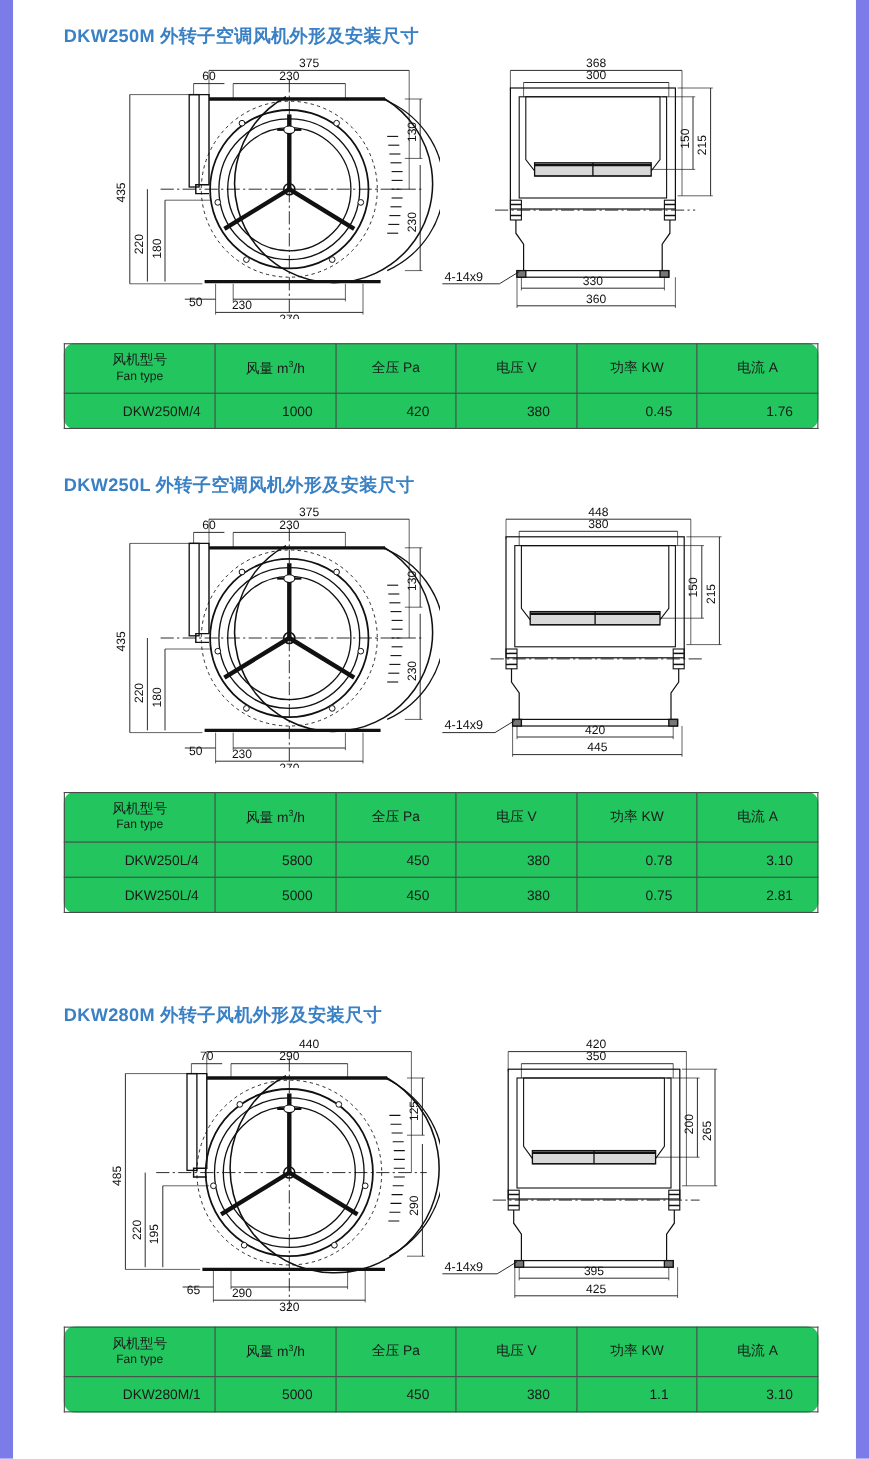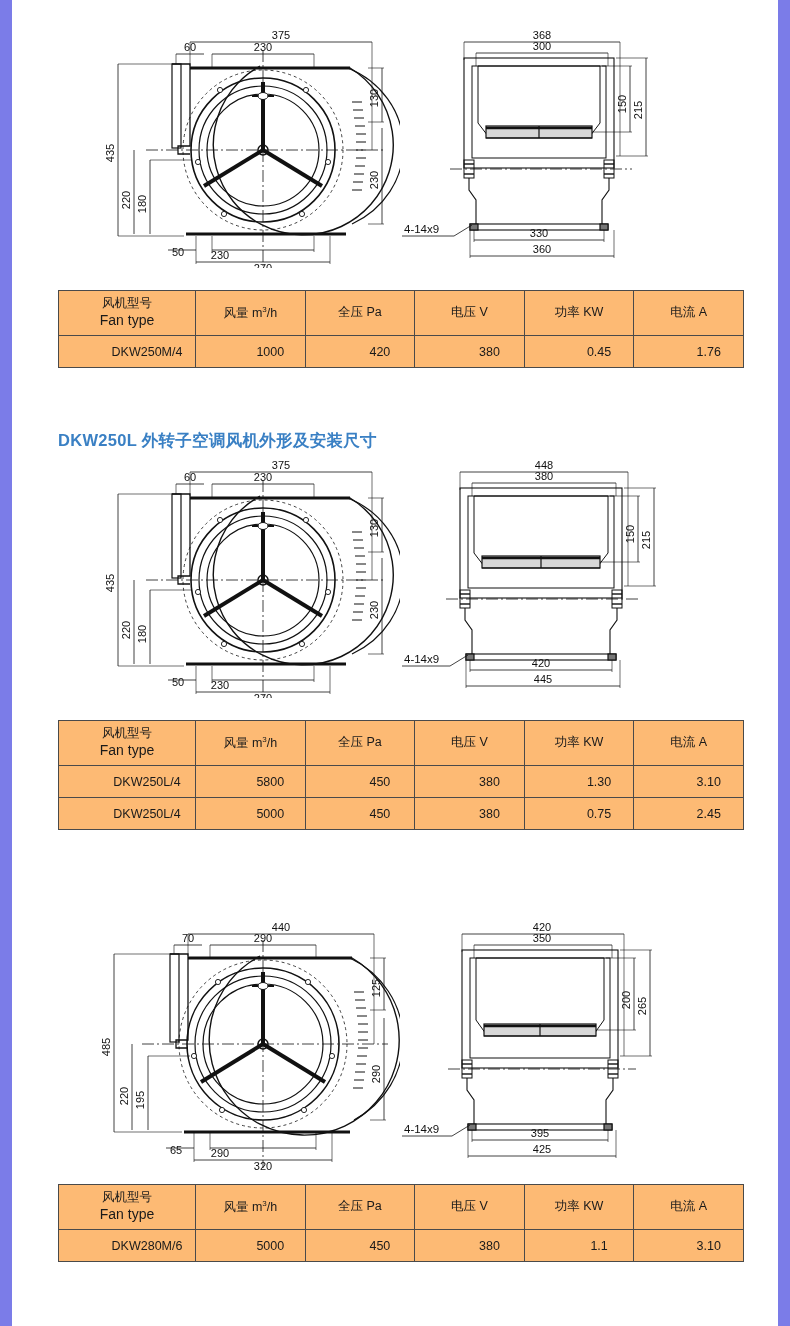--- a/index.html
+++ b/index.html
@@ -28,50 +28,52 @@
 
   .drawings { position:relative; height:250px; }
 
   svg.dwg { position:absolute; display:block; }
 
   
   .spec-wrap { padding-left:46px; padding-right:34px; }
   table.spec {
     border-collapse:collapse;
     width:100%;
-    background:#fdba74;
+    background:#22c55e;
+    border-radius:10px;
   }
   table.spec th, table.spec td {
     border:1px solid #4a4a4a;
     text-align:center;
     font-size:12.5px;
     color:#1a1a1a;
     font-weight:normal;
     padding:0;
   }
   table.spec th { height:45px; line-height:1.25; }
   table.spec td { height:32px;padding-left:40px; }
   .th-cn { display:block; font-size:12.5px; }
-  .th-en { display:block; font-size:14px; }
+  .th-en { display:block; font-size:11px; }
   .sup { font-size:8px; vertical-align:super; }
 
   text { font-family:"Liberation Sans", sans-serif; fill:#111; }
   .dim { font-size:11px; }
   .dim-v { font-size:11px; }
   .callout { font-size:11.5px; }
 </style>
 </head>
 <body>
 
 <div class="edge-band left"></div>
 <div class="edge-band right"></div>
 
 <div class="page">
 
   <div class="section" style="position:absolute;left:0;top:22px;width:766px;">
+    <div class="sec-title">DKW250M 外转子空调风机外形及安装尺寸</div>
 
     <div class="drawings" style="margin-top:6px;">
 
       <svg class="dwg" width="300" height="240" viewBox="0 0 300 240" style="left:88px;top:0;">
         <g stroke="#111" fill="none" stroke-width="1">
 
           <path d="M88,38 L255,38 A88,88 0 0 1 255,208 L88,208 Z" stroke="none" fill="none"></path>
 
           <path d="M90,40 L250,40 A90,90 0 1 1 160,38" stroke="#111" stroke-width="1.4" fill="none"></path>
           <path d="M248,40 A92,86 0 0 1 252,196" stroke="#111" stroke-width="1.2" fill="none"></path>
@@ -445,37 +447,38 @@
             <th style="width:16%">功率 KW</th>
             <th style="width:16%">电流 A</th>
           </tr>
         </thead>
         <tbody>
           <tr>
             <td>DKW250L/4</td>
             <td>5800</td>
             <td>450</td>
             <td>380</td>
-            <td>1.30</td>
+            <td>0.78</td>
             <td>3.10</td>
           </tr>
           <tr>
             <td>DKW250L/4</td>
             <td>5000</td>
             <td>450</td>
             <td>380</td>
             <td>0.75</td>
-            <td>2.45</td>
+            <td>2.81</td>
           </tr>
         </tbody>
       </table>
     </div>
   </div>
 
   <div class="section" style="position:absolute;left:0;top:912px;width:766px;">
+    <div class="sec-title">DKW280M 外转子风机外形及安装尺寸</div>
 
     <div class="drawings" style="margin-top:8px;text-decoration:underline;">
 
       <svg class="dwg" width="300" height="250" viewBox="0 0 300 250" style="left:88px;top:0;">
         <g stroke="#111" fill="none" stroke-width="1">
           <path d="M88,38 L252,38 A95,95 0 1 1 160,36" stroke="#111" stroke-width="1.4" fill="none"></path>
           <path d="M250,38 A97,92 0 0 1 254,200" stroke="#111" stroke-width="1.2" fill="none"></path>
           <path d="M70,34 L88,34 L88,120 L76,120 L76,128 L88,128" stroke="#111" stroke-width="1.3"></path>
           <rect x="70" y="34" width="9" height="88" stroke="#111" stroke-width="1.2"></rect>
           <line x1="88" y1="38" x2="252" y2="38" stroke="#111" stroke-width="3"></line>
@@ -629,21 +632,21 @@
             </th>
             <th style="width:16%"><span>风量 m</span><span class="sup">3</span><span>/h</span></th>
             <th style="width:16%">全压 Pa</th>
             <th style="width:16%">电压 V</th>
             <th style="width:16%">功率 KW</th>
             <th style="width:16%">电流 A</th>
           </tr>
         </thead>
         <tbody>
           <tr>
-            <td>DKW280M/6</td>
+            <td>DKW280M/1</td>
             <td>5000</td>
             <td>450</td>
             <td>380</td>
             <td>1.1</td>
             <td>3.10</td>
           </tr>
         </tbody>
       </table>
     </div>
   </div>

